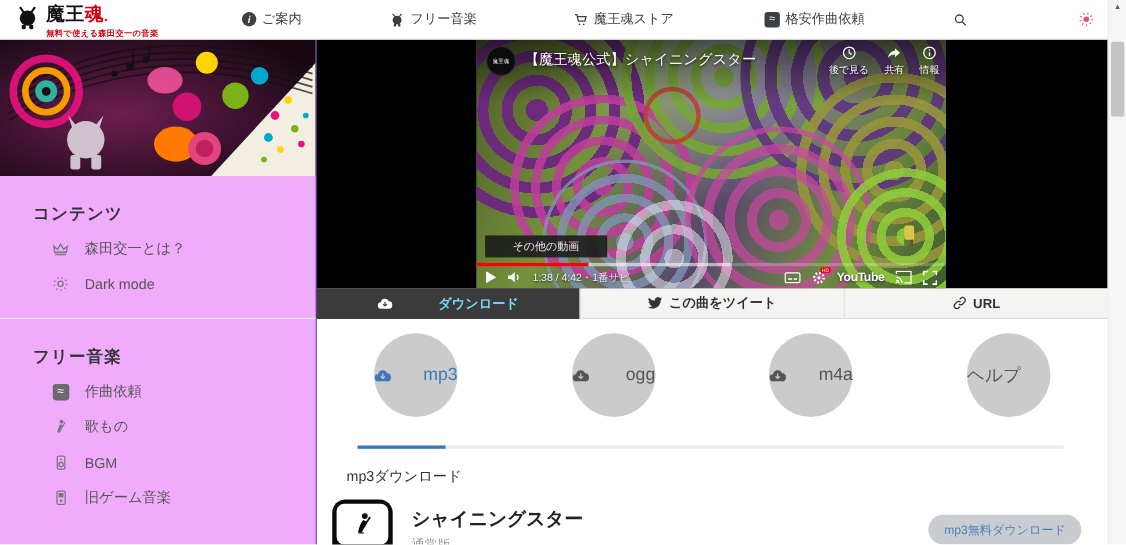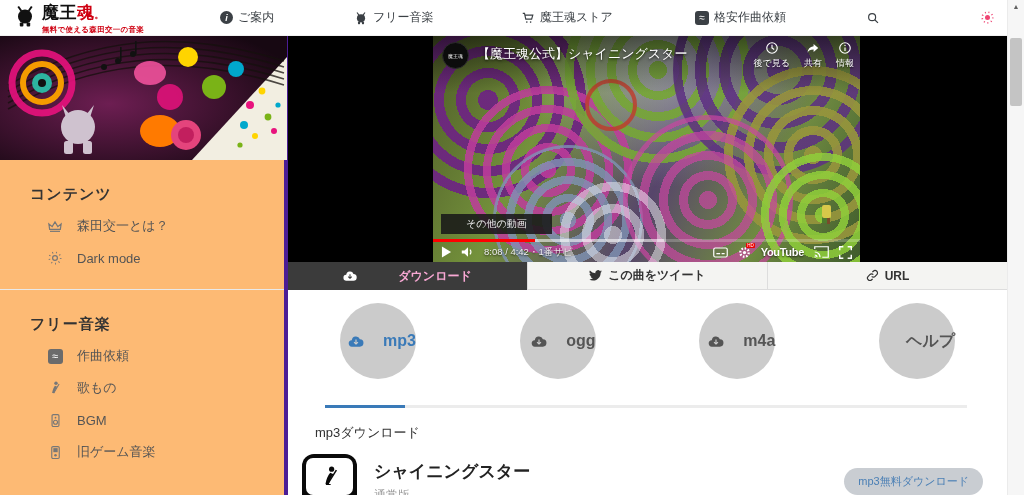--- a/index.html
+++ b/index.html
@@ -18,22 +18,22 @@
   .logo-tag{font-size:7.5px;font-weight:bold;color:#cf0011;margin-top:5px;letter-spacing:.3px;}
   .nav-item{position:absolute;top:0;height:35px;display:flex;align-items:center;gap:5px;
             font-size:12px;color:#3b4045;cursor:pointer;white-space:nowrap;}
   .nav-ico{display:inline-flex;align-items:center;justify-content:center;}
   .info-badge{width:13px;height:13px;border-radius:50%;background:#3b4045;color:#fff;
               font-size:9px;font-weight:bold;display:flex;align-items:center;justify-content:center;font-style:italic;}
   .sq-ico{width:14px;height:14px;border-radius:3px;background:#3b4045;color:#fff;display:flex;
           align-items:center;justify-content:center;font-size:10px;line-height:1;}
 
   
-  .sidebar{position:absolute;top:35px;left:0;width:288px;height:460px;background:#fdba74;
-           border-right:4px solid #4c1d95;box-sizing:border-box;}
+  .sidebar{position:absolute;top:35px;left:0;width:288px;height:460px;background:#f0abfc;
+           border-right:1px solid #4c1d95;box-sizing:border-box;}
   .banner{width:287px;height:125px;overflow:hidden;cursor:pointer;}
   .side-heading{margin:25px 0 6px 30px;font-size:15px;font-weight:bold;color:#333;letter-spacing:1px;}
   .side-item{display:flex;align-items:center;padding:7px 0 7px 46px;font-size:13px;color:#555;cursor:pointer;}
   .side-item .ic{width:18px;height:18px;margin-right:13px;color:#777;display:flex;align-items:center;justify-content:center;}
   .side-div{border-top:1px solid #e9e9e9;margin-top:15px;padding-top:0;}
   .wave-box{width:15px;height:15px;border-radius:3px;background:#6b6b6b;color:#fff;display:flex;
             align-items:center;justify-content:center;font-size:11px;line-height:1;}
 
   
   .main{position:absolute;left:288px;top:35px;width:719px;}
@@ -64,29 +64,29 @@
   .gear-wrap{position:relative;}
   .gear-badge{position:absolute;top:-3px;right:-4px;background:#e00;color:#fff;font-size:4.5px;
      padding:0 1px;border-radius:1px;line-height:5px;}
   .sprite{position:absolute;left:389px;top:170px;width:9px;height:13px;background:#d8c84a;border-radius:2px;
      box-shadow:-2px 7px 0 -2px #4e7d2f,2px 9px 0 -3px #7a4b2a;}
 
   
   .tabs{display:flex;width:719px;height:28px;}
   .tab{flex:1;display:flex;align-items:center;justify-content:center;gap:6px;font-size:12px;
        font-weight:bold;cursor:pointer;box-sizing:border-box;}
-  .tab.active{background:#3b3b3b;color:#f9a8d4;gap:41px;}
+  .tab.active{background:#3b3b3b;color:#7dd3fc;gap:41px;}
   .tab.idle{background:#f4f4f2;color:#333;border-left:1px solid #ddd;border-bottom:1px solid #ddd;}
 
   
   .content{width:719px;background:#fff;padding-top:13px;}
   .format-row{display:flex;height:90px;}
   .format-cell{flex:1;display:flex;align-items:flex-start;justify-content:center;}
   .circle{width:76px;height:76px;border-radius:50%;background:#cbcbcb;display:flex;align-items:center;
-     justify-content:flex-end;gap:19px;font-size:16px;font-weight:bold;color:#555;cursor:pointer;}
+     justify-content:space-between;gap:19px;font-size:16px;font-weight:normal;color:#555;cursor:pointer;}
   .circle.active{color:#3a7ab8;}
   .underline{position:relative;margin:12px 40px 0 37px;height:3px;background:#ececec;}
   .underline-active{position:absolute;left:0;top:0;width:80px;height:3px;background:#3a7ab8;}
   .section-title{margin:16px 0 0 27px;font-size:13px;color:#333;}
   .song-row{display:flex;align-items:center;margin:12px 24px 0 14px;}
   .song-ico{position:relative;width:55px;height:55px;background:#0a0a0a;border-radius:12px;overflow:hidden;
      flex:none;cursor:pointer;}
   .song-ico .inner{position:absolute;left:4px;top:4px;right:4px;bottom:14px;background:#fff;border-radius:7px;
      display:flex;align-items:center;justify-content:center;}
   .song-meta{margin-left:17px;}
@@ -352,21 +352,21 @@
           <svg width="11" height="12" viewBox="0 0 12 12">
               <path d="M1 0l10 6L1 12z" fill="#fff"></path>
             </svg>
         </span>
         <span>
           <svg width="14" height="12" viewBox="0 0 18 14">
             <path d="M1 5v4h3.5L9 13V1L4.5 5z" fill="#fff"></path>
             <path d="M11.5 4a4.2 4.2 0 010 6" fill="none" stroke="#fff" stroke-width="1.6"></path>
           </svg>
         </span>
-        <span class="v-time">8:08 / 4:42・1番サビ</span>
+        <span class="v-time">1:38 / 4:42・1番サビ</span>
         <span class="v-right">
           <span>
             <svg width="15" height="11" viewBox="0 0 20 14" fill="none" stroke="#fff" stroke-width="1.6">
               <rect x="1" y="1" width="18" height="12" rx="2"></rect>
                 <path d="M4.5 8.5h5M11.5 8.5h4"></path>
             </svg>
           </span>
           <span class="gear-wrap">
             <svg width="13" height="13" viewBox="0 0 16 16">
               <circle cx="8" cy="8" r="5.2" fill="none" stroke="#fff" stroke-width="2.8" stroke-dasharray="2 2"></circle>

